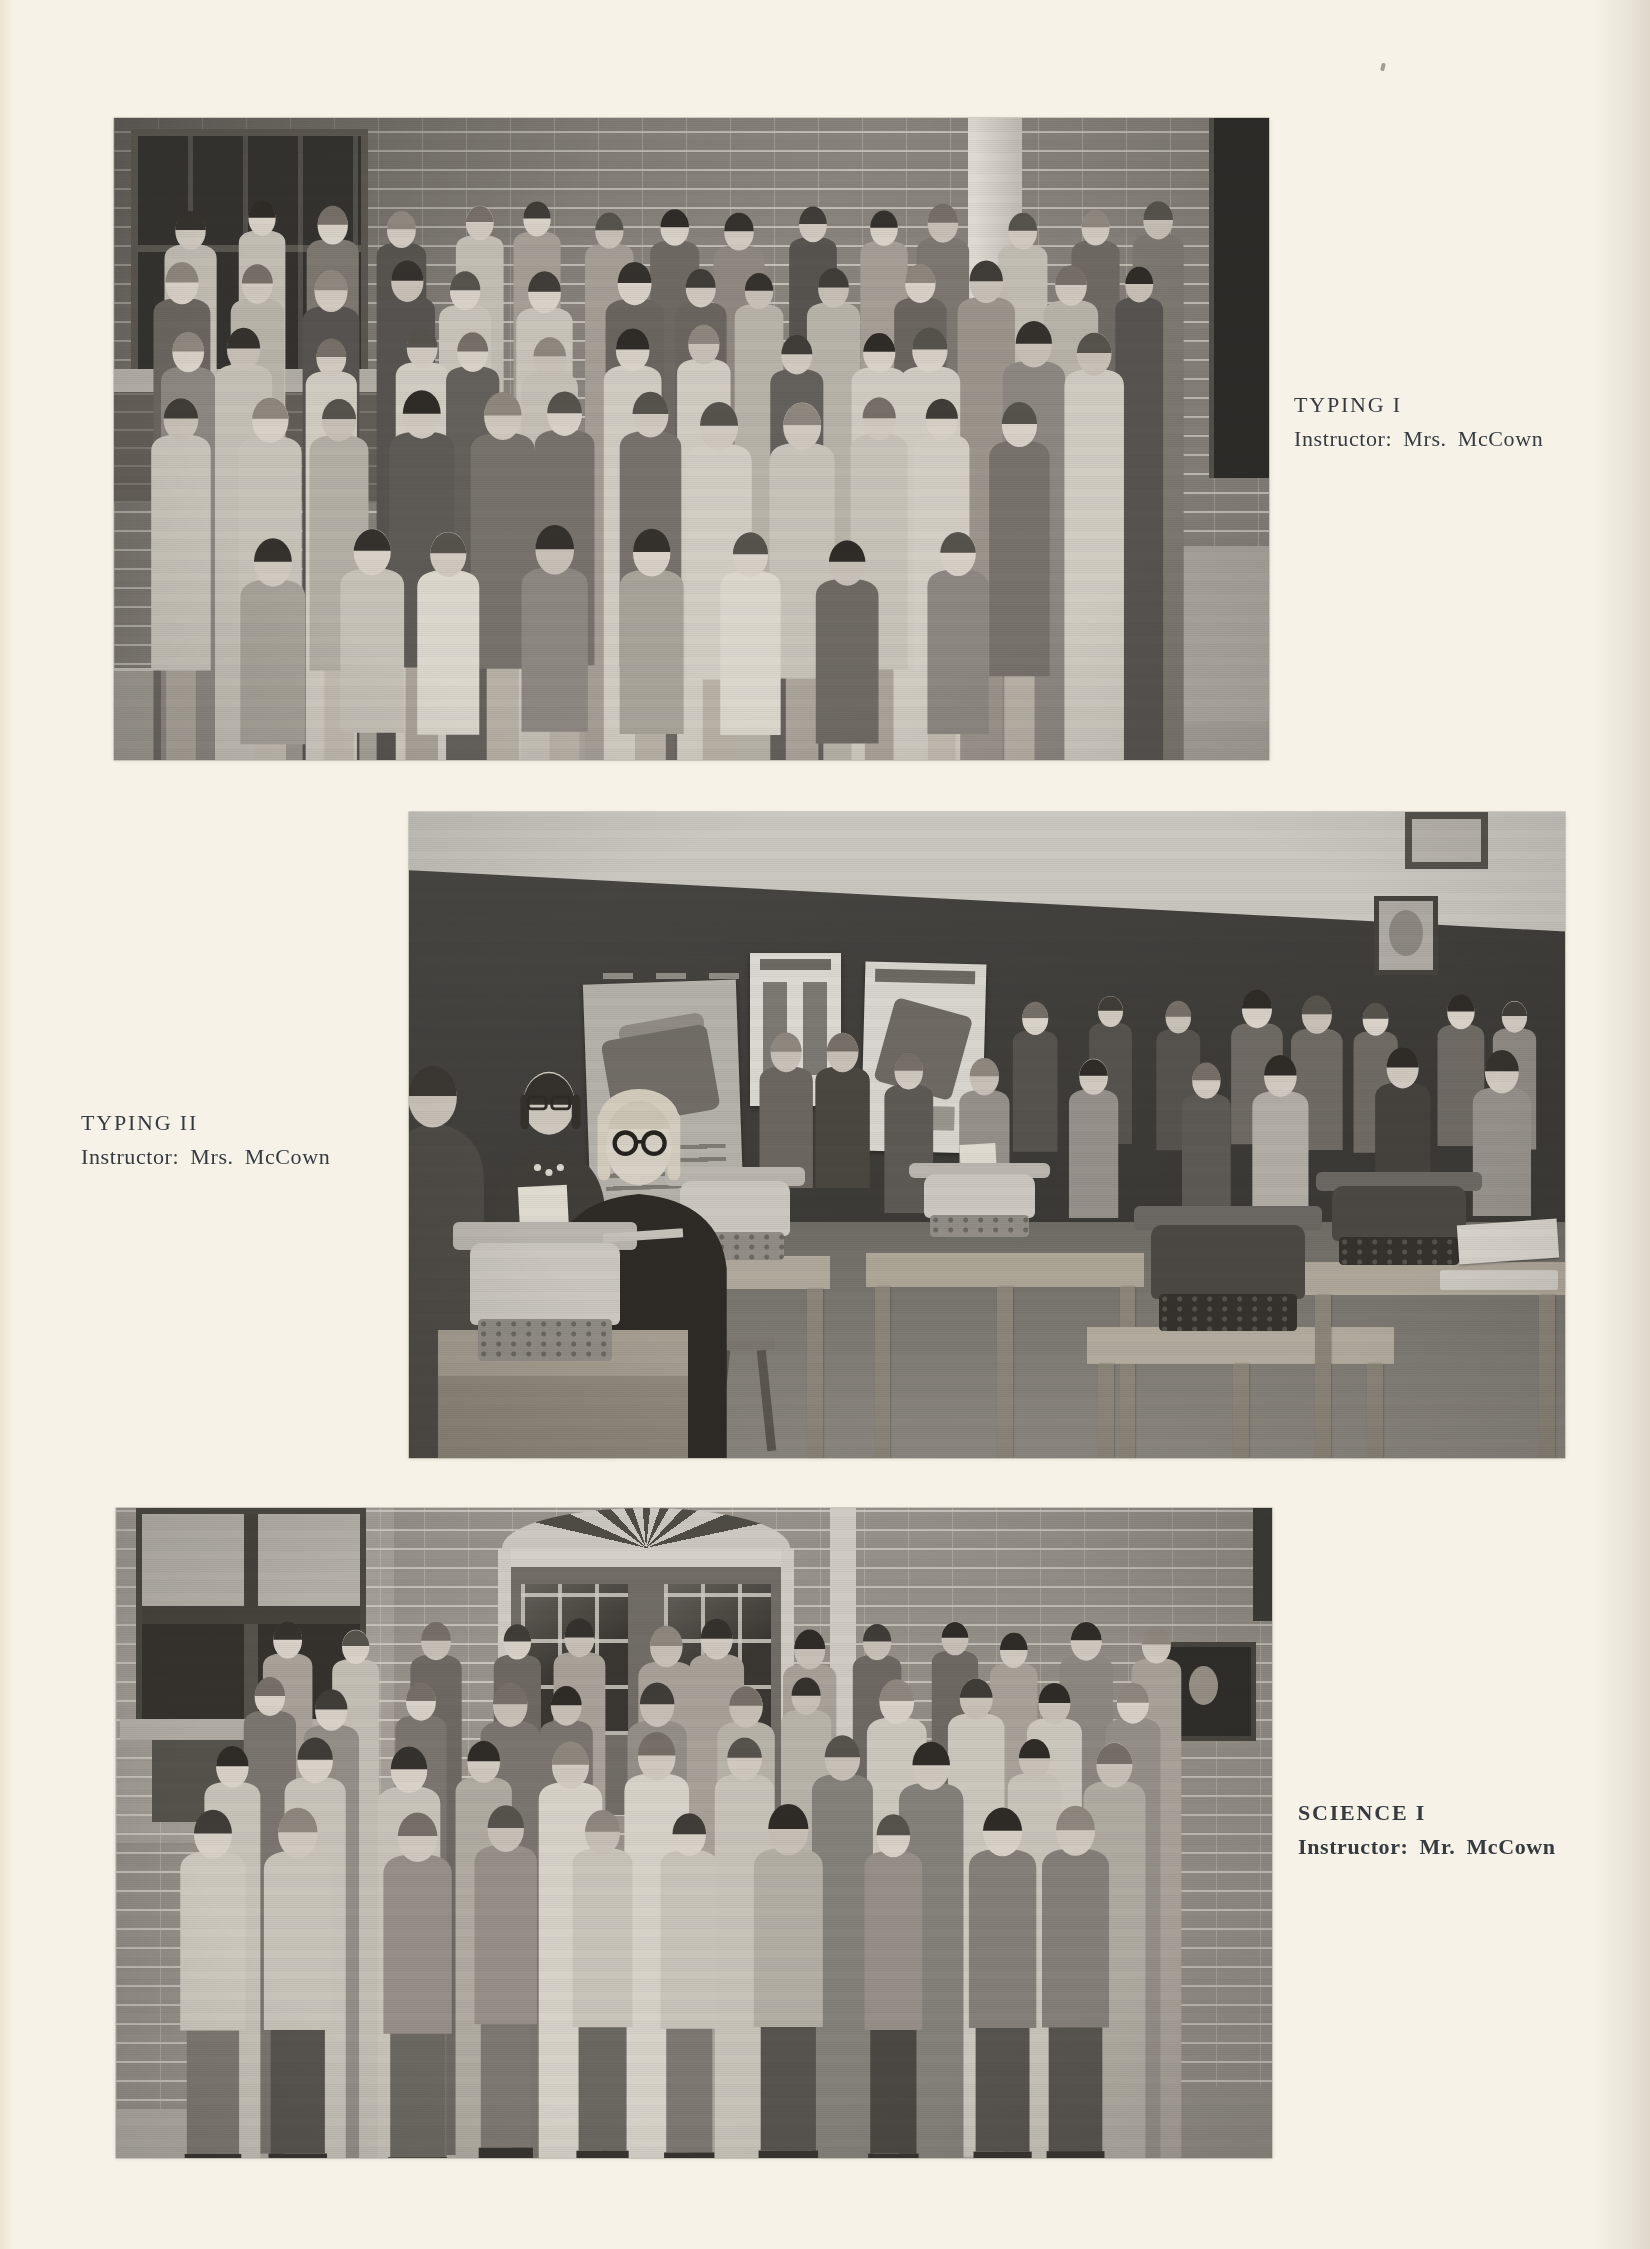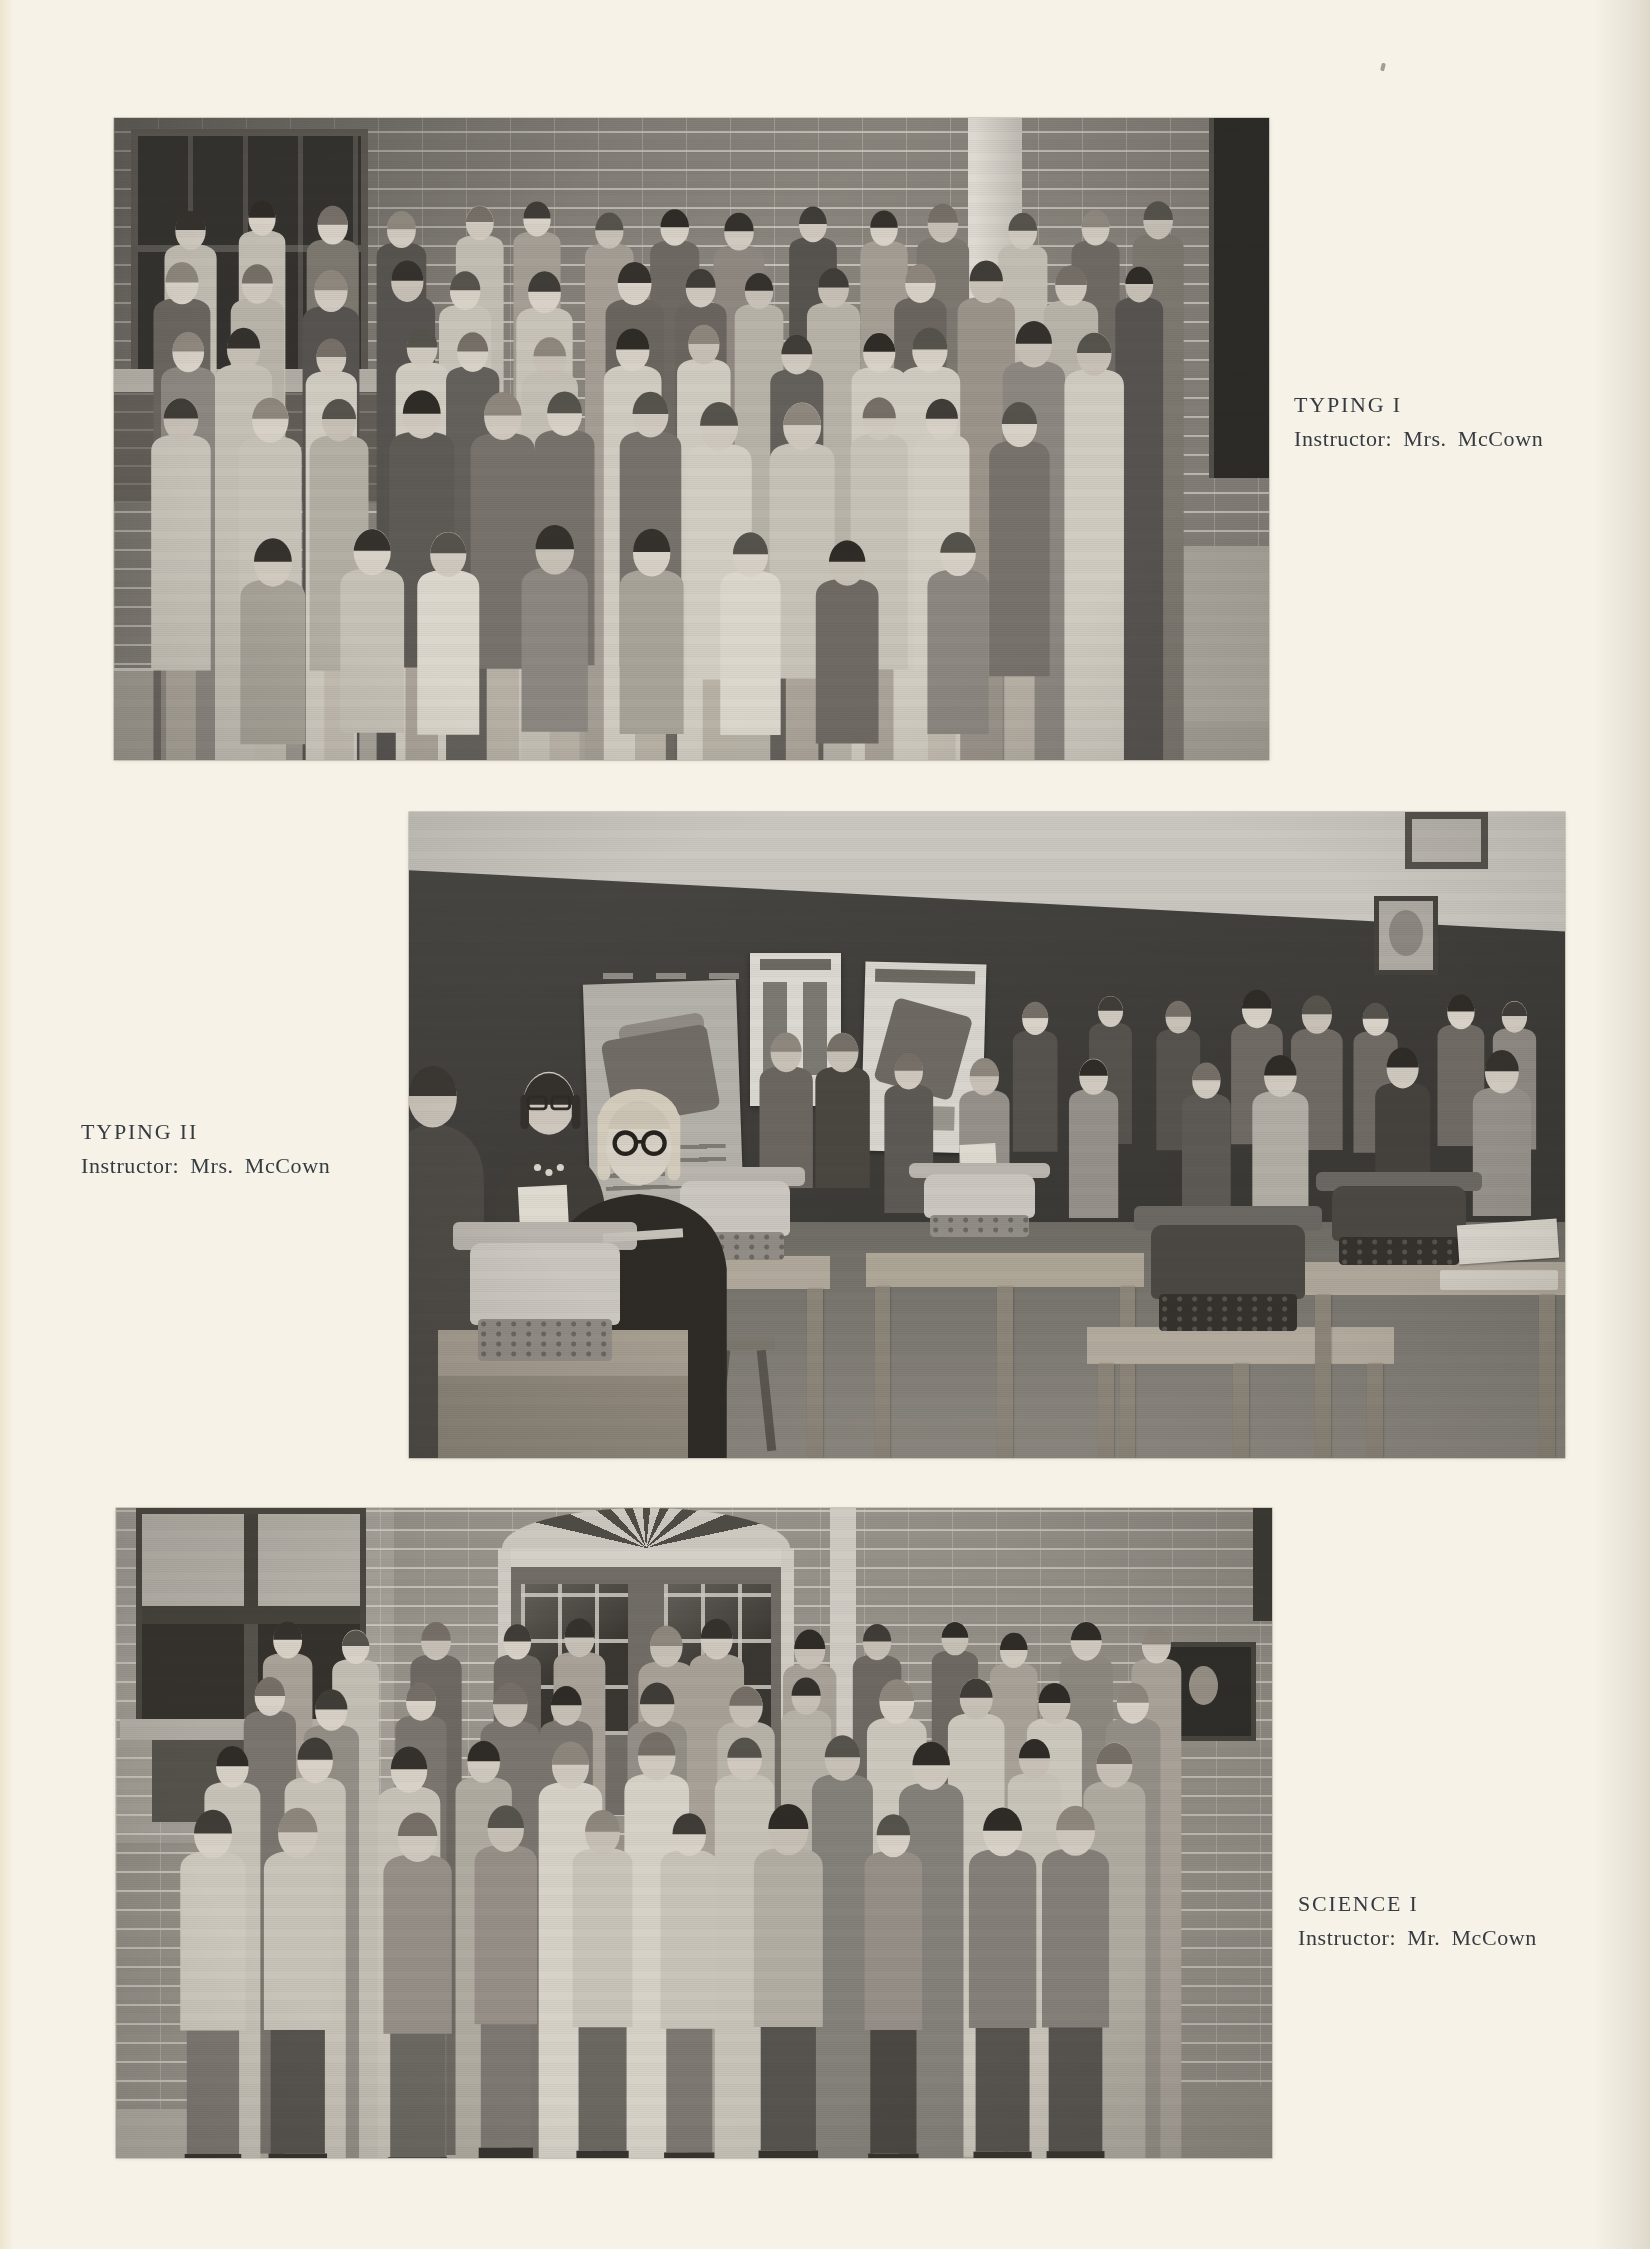--- a/index.html
+++ b/index.html
@@ -146,22 +146,22 @@
   .winR3 .face{position:absolute;left:24px;top:18.6px;width:28.6px;height:39px;border-radius:50%;background:#958f85;}
   .corner3{right:0;top:0;width:18.6px;height:113px;background:#3b3934;}
   .ground3{left:0;right:0;bottom:0;height:49px;background:#b0aca3;}
   .dirt3{right:0;bottom:0;width:207px;height:71px;background:#8f8b82;}
 
   
   .caption{position:absolute;color:var(--ink,#363b41);font-size:22px;line-height:34px;letter-spacing:0.7px;}
   .cap-title{letter-spacing:1.8px;}
   .cap-sub{letter-spacing:0.6px;word-spacing:5px;}
   #cap1{left:1294px;top:388px;}
-  #cap2{left:81px;top:1106px;margin-top:9px;}
-  #cap3{left:1298px;top:1887px;}
+  #cap2{left:81px;top:1106px;}
+  #cap3{left:1298px;top:1796px;font-weight:bold;}
 </style>
 </head>
 <body>
 
 <div class="page">
 
   <div class="speck"></div>
 
   <div class="photo" id="p1">
     <div class="brick"></div>

